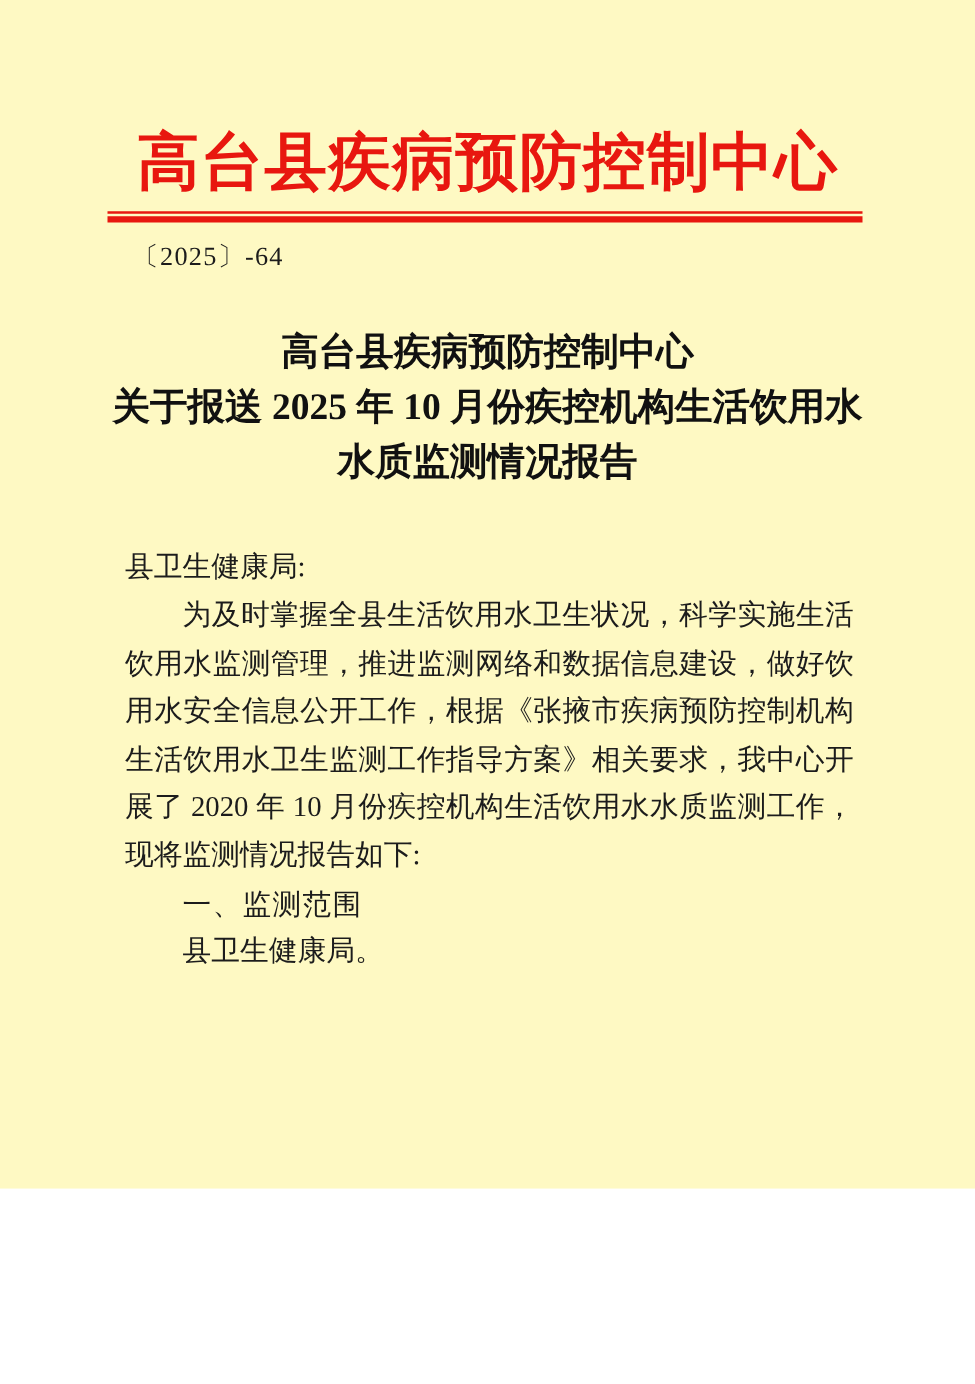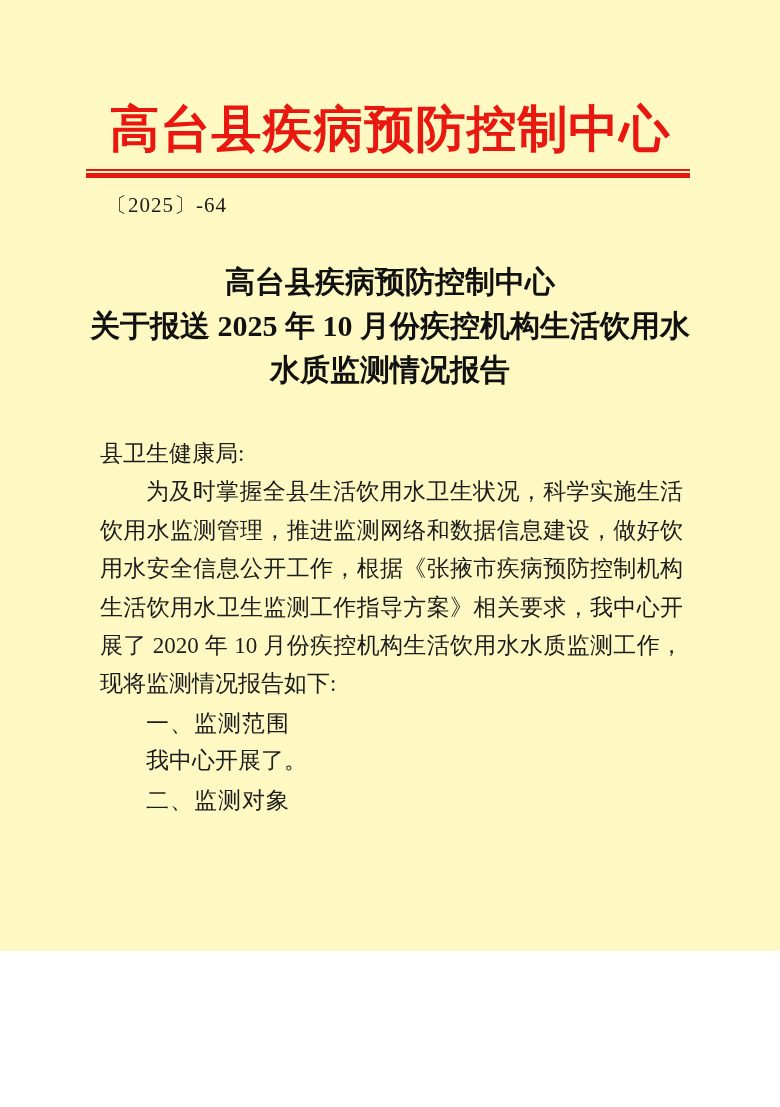--- a/index.html
+++ b/index.html
@@ -117,21 +117,20 @@
   <div class="doc-title">
     <div>高台县疾病预防控制中心</div>
     <div>关于报送 2025 年 10 月份疾控机构生活饮用水</div>
     <div>水质监测情况报告</div>
   </div>
 
   <div class="doc-body">
     <p class="salutation">县卫生健康局:</p>
     <p class="para-indent">为及时掌握全县生活饮用水卫生状况，科学实施生活饮用水监测管理，推进监测网络和数据信息建设，做好饮用水安全信息公开工作，根据《张掖市疾病预防控制机构生活饮用水卫生监测工作指导方案》相关要求，我中心开展了 2020 年 10 月份疾控机构生活饮用水水质监测工作，现将监测情况报告如下:</p>
     <p class="section-heading">一、监测范围</p>
-    <p class="para-indent">我中心开展了。</p>
-    <p class="section-heading">二、监测对象</p>
+    <p class="para-indent">县卫生健康局。</p>
   </div>
 
   <div class="footer-rule"></div>
 
   <div class="page-number">1</div>
 
 </div>
 
 </body></html>

